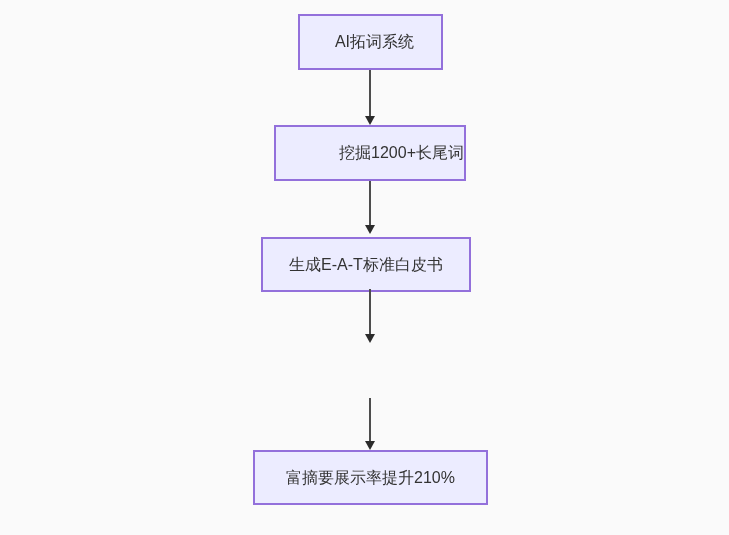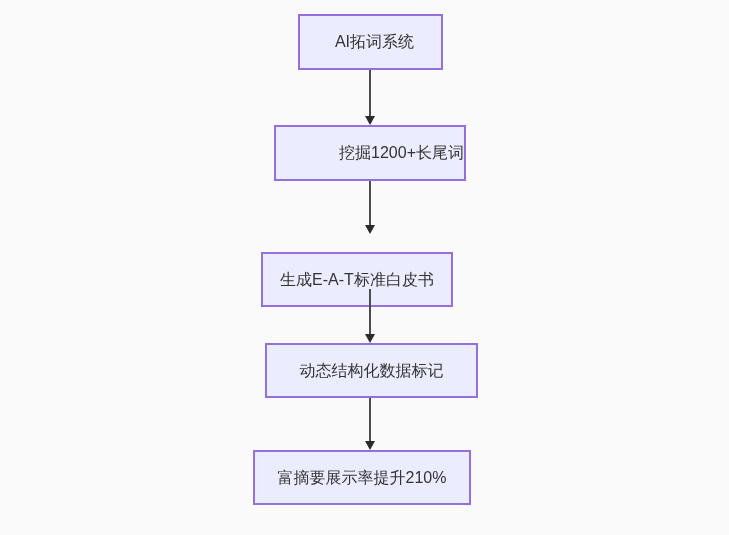--- a/index.html
+++ b/index.html
@@ -27,23 +27,23 @@
     align-items: center;
     justify-content: center;
     color: #333333;
     font-size: 16px;
     line-height: 1;
     text-align: center;
     white-space: nowrap;
   }
   .node-1 { left: 298px; top: 14px;  width: 145px; height: 56px; padding-left: 8px; }
   .node-2 { left: 274px; top: 125px; width: 192px; height: 56px; justify-content: flex-end; }
-  .node-3 { left: 261px; top: 252px; width: 192px; height: 55px; }
+  .node-3 { left: 261px; top: 237px; width: 210px; height: 55px; }
   .node-4 { left: 265px; top: 343px; width: 213px; height: 55px; }
-  .node-5 { left: 253px; top: 450px; width: 218px; height: 55px; }
+  .node-5 { left: 253px; top: 450px; width: 235px; height: 55px; }
 
   .edge {
     position: absolute;
     left: 364px;
     width: 12px;
     display: flex;
     flex-direction: column;
     align-items: center;
   }
   .edge-1 { top: 70px;  height: 55px; }
@@ -89,23 +89,20 @@
 
   <div class="node node-3">
     <span>生成E-A-T标准白皮书</span>
   </div>
 
   <div class="edge edge-3">
     <div class="edge-line"></div>
     <div class="edge-arrowhead"></div>
   </div>
 
-  <div class="node node-4">
-    <span>动态结构化数据标记</span>
-  </div>
 
   <div class="edge edge-4">
     <div class="edge-line"></div>
     <div class="edge-arrowhead"></div>
   </div>
 
   <div class="node node-5">
     <span>富摘要展示率提升210%</span>
   </div>
 

